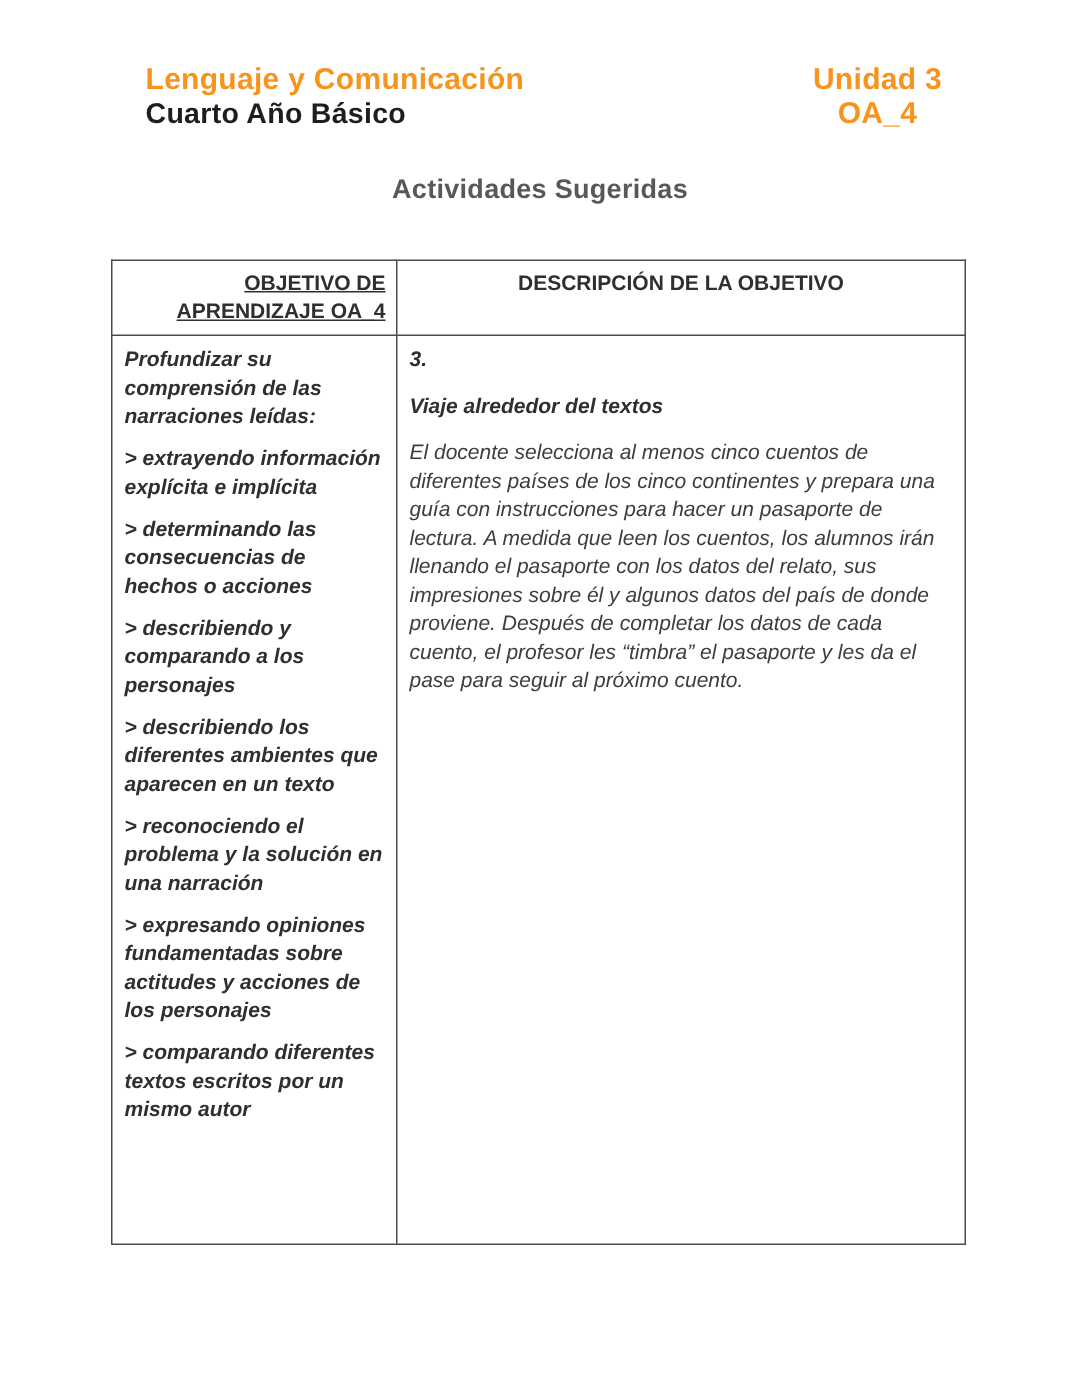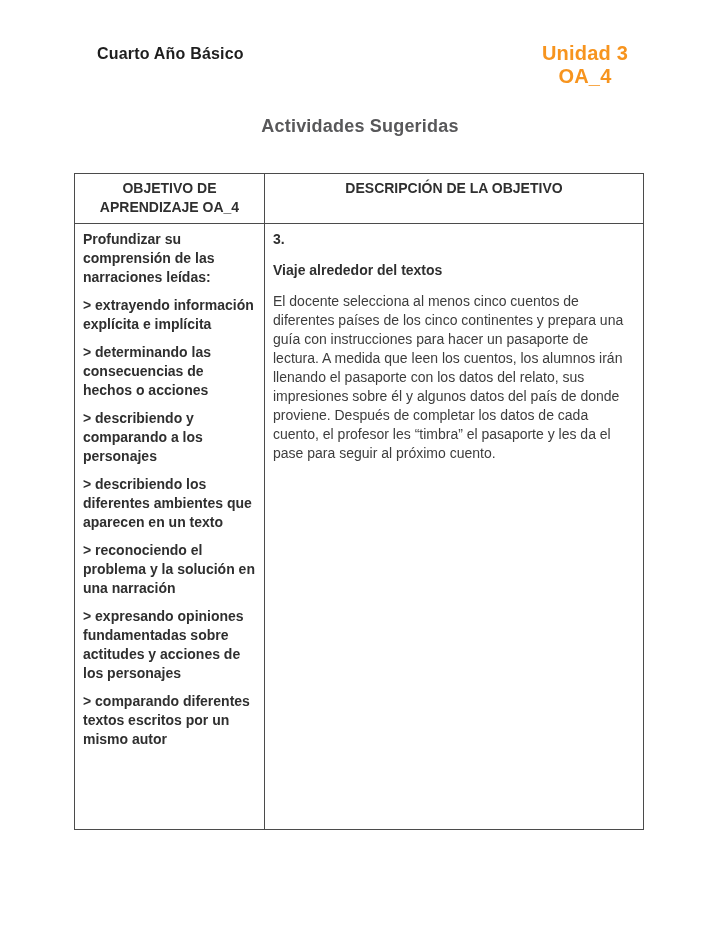--- a/index.html
+++ b/index.html
@@ -28,21 +28,21 @@
   .course-title, .unit-label, .oa-label {
     color: #F7941E;
     font-weight: bold;
     font-size: 20px;
     line-height: 23px;
     letter-spacing: 0.2px;
   }
   .grade-title {
     color: #1E1E1E;
     font-weight: bold;
-    font-size: 16px;
+    font-size: 19px;
     line-height: 23px;
     letter-spacing: 0.2px;
   }
 
   
   .section-title {
     margin-top: 28px;
     text-align: center;
     color: #58585A;
     font-size: 18px;
@@ -67,29 +67,31 @@
     line-height: 19px;
   }
   .activities-table th {
     height: 50px;
     padding: 5px 7px;
     font-weight: bold;
     color: #2F2F2F;
   }
   th.col-objective {
     width: 190px;
-    text-align: center;
+    text-align: right;
+    text-decoration: underline;
   }
   th.col-activity {
     width: 379px;
     text-align: center;
   }
   .activities-table td {
     height: 606px;
     padding: 6px 8px;
+    font-style: italic;
   }
   .objective-cell {
     font-weight: bold;
     color: #2F2F2F;
   }
   .objective-cell p { margin: 0 0 9px 0; }
   .activity-cell { color: #3D3D3D; }
   .activity-cell p { margin: 0 0 12px 0; }
   .act-number, .act-title {
     font-weight: bold;
@@ -97,20 +99,21 @@
   }
   .act-desc { margin-right: 2px; }
 </style>
 </head>
 <body>
 
 <div class="page">
 
   <header class="doc-header">
     <div class="header-left">
+      <div class="course-title">Lenguaje y Comunicación</div>
       <div class="grade-title">Cuarto Año Básico</div>
     </div>
     <div class="header-right">
       <div class="unit-label">Unidad 3</div>
       <div class="oa-label">OA_4</div>
     </div>
   </header>
 
   <h1 class="section-title">Actividades Sugeridas</h1>
 

